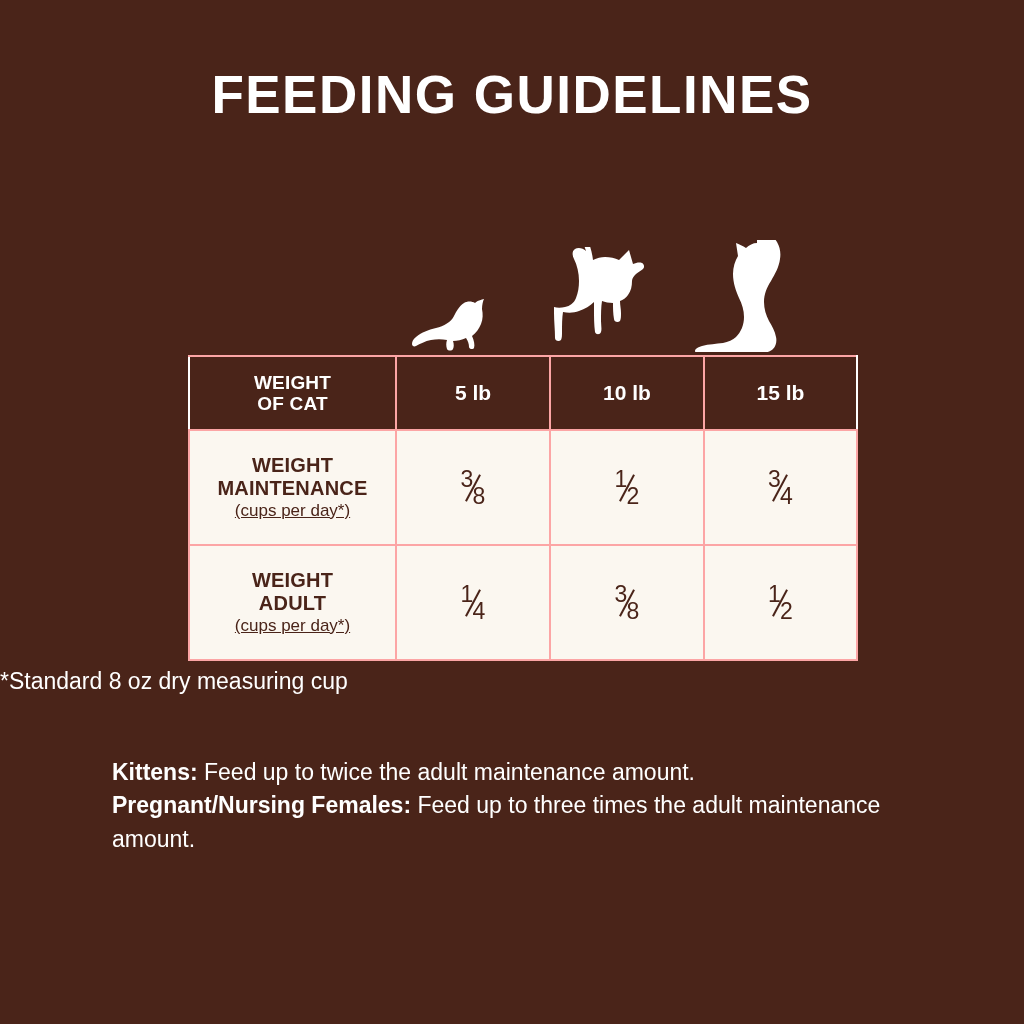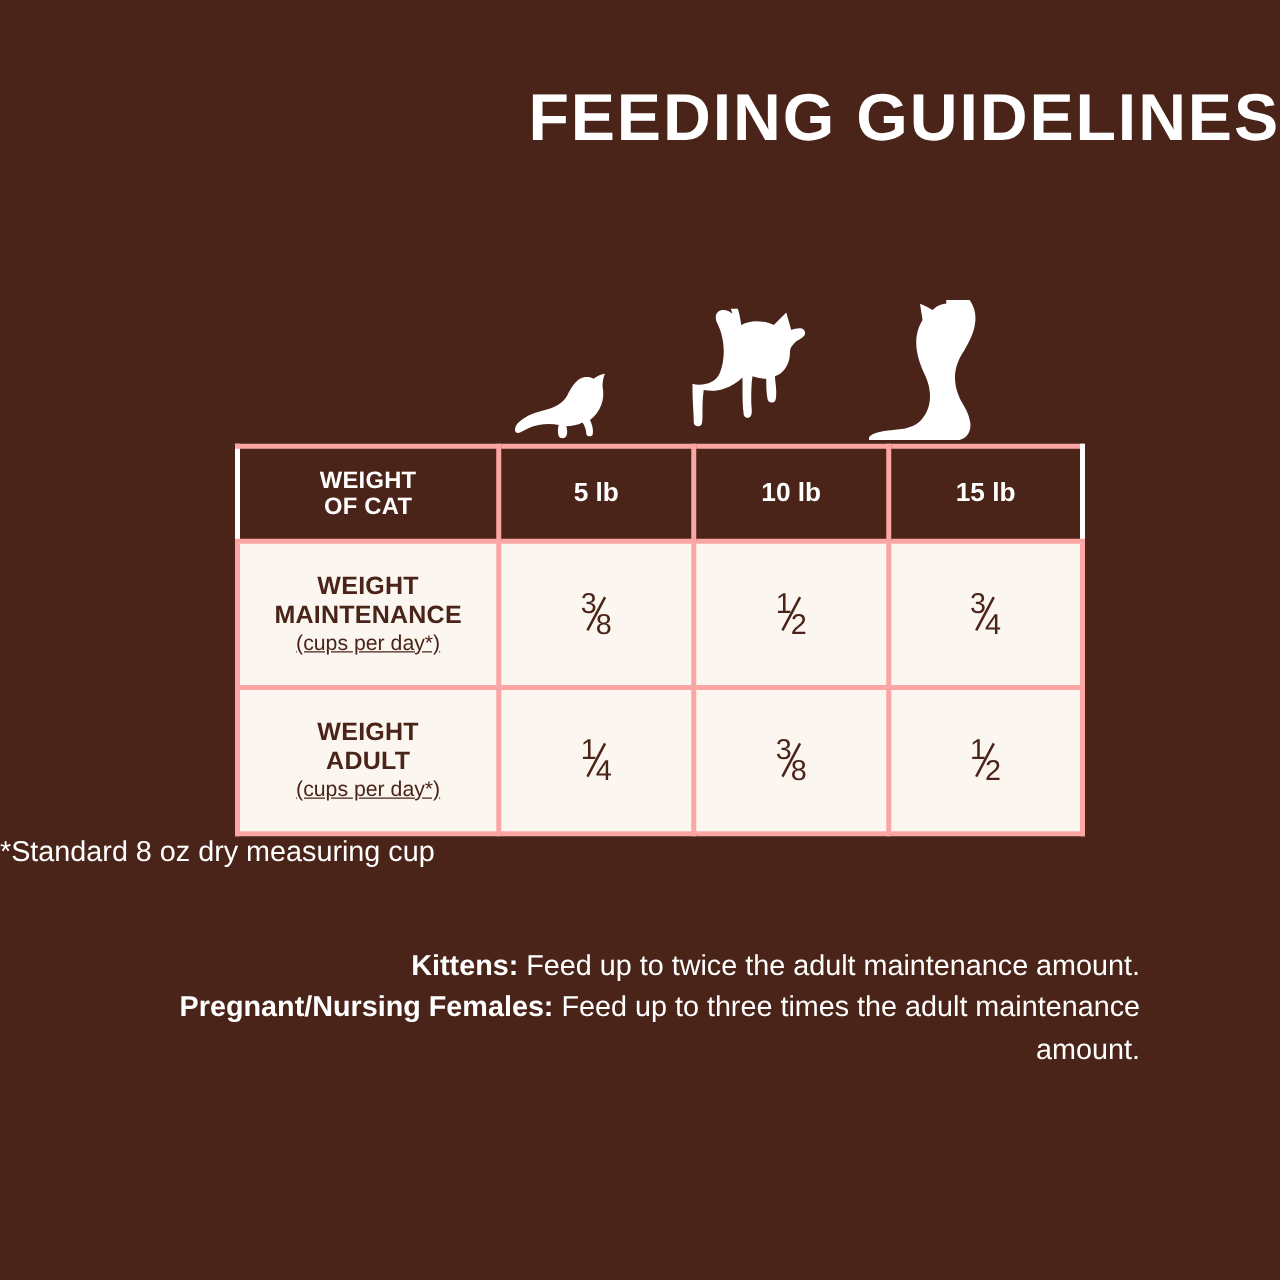--- a/index.html
+++ b/index.html
@@ -17,21 +17,21 @@
     position: relative;
     width: 1024px;
     height: 1024px;
     background: #4a2419;
   }
   .title {
     position: absolute;
     top: 64px;
     left: 0;
     width: 1024px;
-    text-align: right;
+    text-align: center;
     color: #ffffff;
     font-size: 53px;
     font-weight: bold;
     letter-spacing: 1.5px;
   }
 
   
   .cats {
     position: absolute;
     top: 240px;
@@ -54,21 +54,21 @@
     top: 355px;
     left: 188px;
     width: 660px;
   }
   table.feeding {
     border-collapse: collapse;
     width: 660px;
     table-layout: fixed;
   }
   table.feeding td, table.feeding th {
-    border: 4px solid #fca5a5;
+    border: 2px solid #fca5a5;
     padding: 0;
     text-align: center;
     vertical-align: middle;
   }
   
   .hdr-row td {
     background: #4a2419;
     color: #ffffff;
     height: 72px;
   }
@@ -145,21 +145,21 @@
     width: 1024px;
     text-align: left;
     color: #ffffff;
     font-size: 23px;
   }
   .notes {
     position: absolute;
     top: 756px;
     left: 112px;
     width: 800px;
-    text-align: right;
+    text-align: left;
     color: #ffffff;
     font-size: 23px;
     line-height: 1.45;
   }
   .notes b { font-weight: bold; }
 </style>
 </head>
 <body>
 
 <div class="page">

